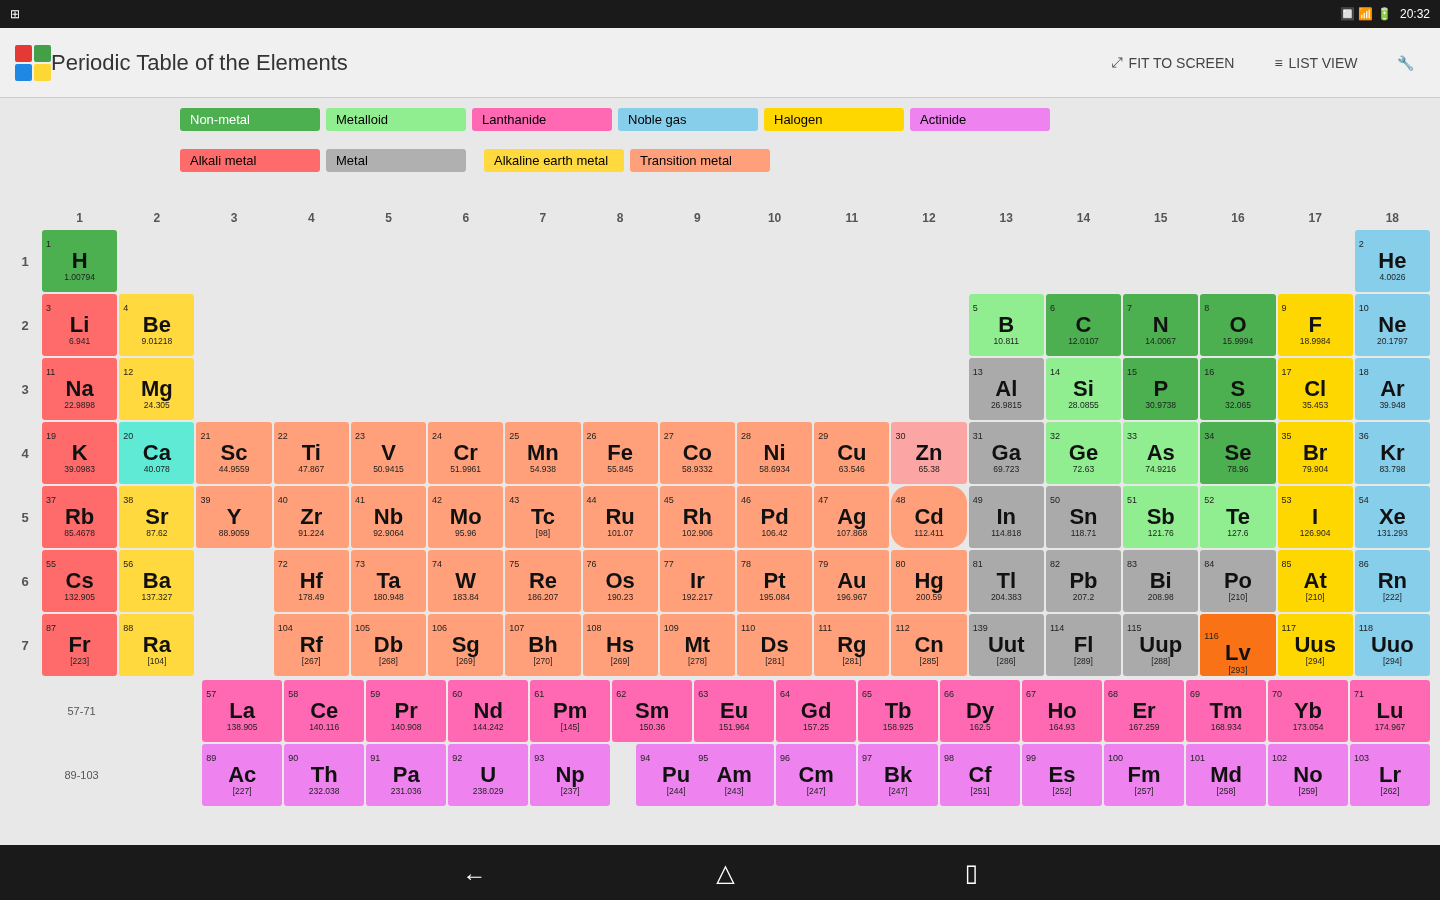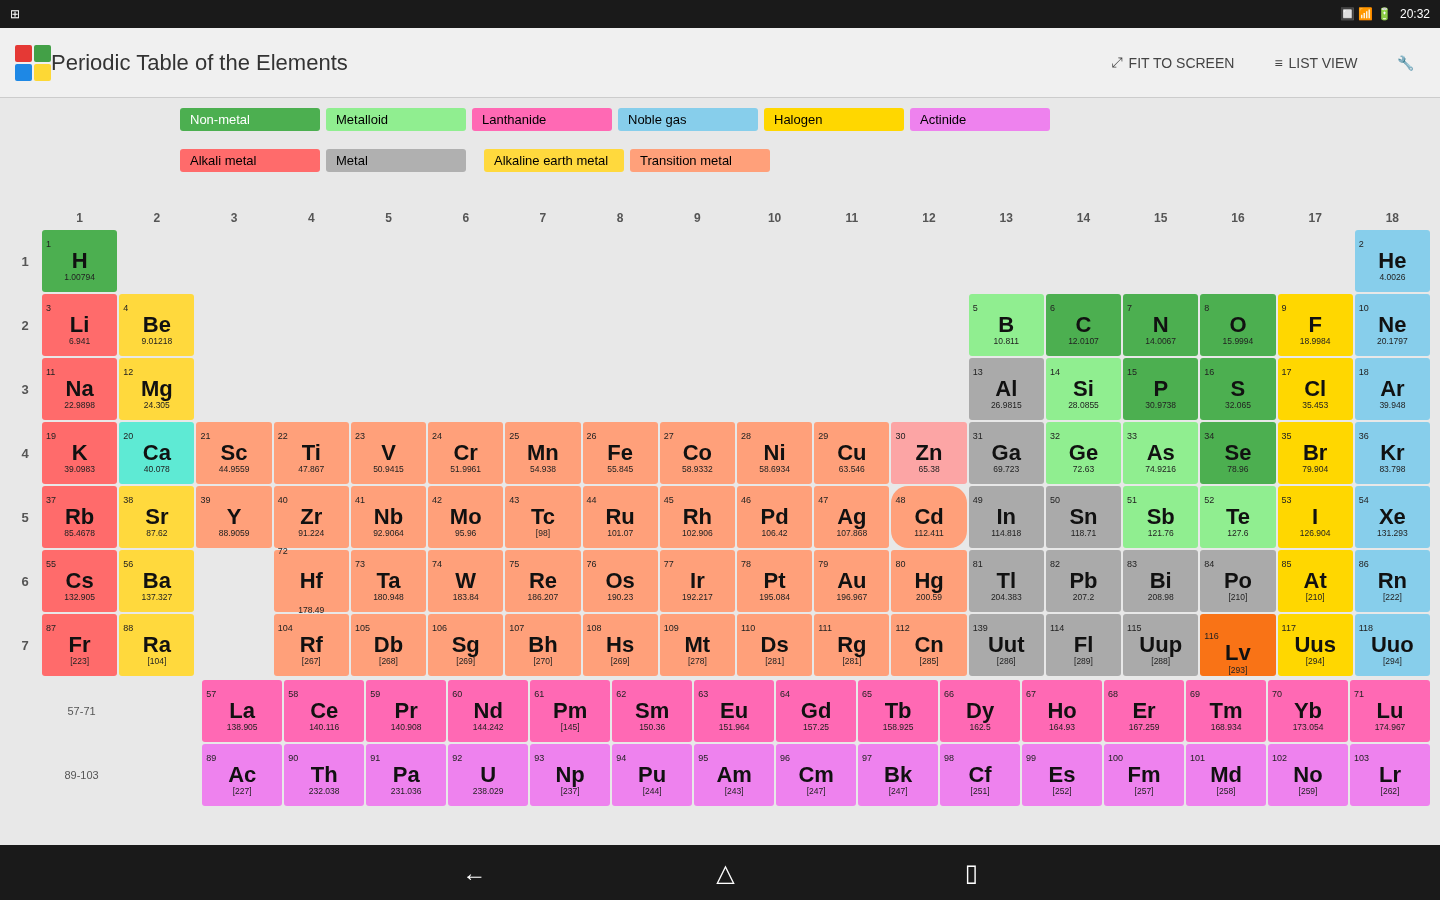--- a/index.html
+++ b/index.html
@@ -541,21 +541,21 @@
     <span class="el-num">55</span>
     <span class="el-sym">Cs</span>
     <span class="el-mass">132.905</span>
   </div>
           <div class="element" style="background: rgb(255, 217, 61); grid-area: 6 / 2;">
     <span class="el-num">56</span>
     <span class="el-sym">Ba</span>
     <span class="el-mass">137.327</span>
   </div>
           <div style="grid-area: 6 / 3; min-height: 62px;"></div>
-          <div class="element" style="background: rgb(255, 160, 122); grid-area: 6 / 4; gap: 13px;">
+          <div class="element" style="background: rgb(255, 160, 122); grid-area: 6 / 4;">
     <span class="el-num">72</span>
     <span class="el-sym">Hf</span>
     <span class="el-mass">178.49</span>
   </div>
           <div class="element" style="background: rgb(255, 160, 122); grid-area: 6 / 5;">
     <span class="el-num">73</span>
     <span class="el-sym">Ta</span>
     <span class="el-mass">180.948</span>
   </div>
           <div class="element" style="background: rgb(255, 160, 122); grid-area: 6 / 6;">
@@ -800,21 +800,21 @@
     <span class="el-sym">Pa</span>
     <span class="el-mass">231.036</span>
   </div><div class="element" style="background: rgb(238, 130, 238);">
     <span class="el-num">92</span>
     <span class="el-sym">U</span>
     <span class="el-mass">238.029</span>
   </div><div class="element" style="background: rgb(238, 130, 238);">
     <span class="el-num">93</span>
     <span class="el-sym">Np</span>
     <span class="el-mass">[237]</span>
-  </div><div class="element" style="background: rgb(238, 130, 238);">
+  </div><div class="element" style="background: rgb(238, 130, 238); margin-left: 24px;">
     <span class="el-num">94</span>
     <span class="el-sym">Pu</span>
     <span class="el-mass">[244]</span>
   </div><div class="element" style="background: rgb(238, 130, 238);">
     <span class="el-num">95</span>
     <span class="el-sym">Am</span>
     <span class="el-mass">[243]</span>
   </div><div class="element" style="background: rgb(238, 130, 238);">
     <span class="el-num">96</span>
     <span class="el-sym">Cm</span>

